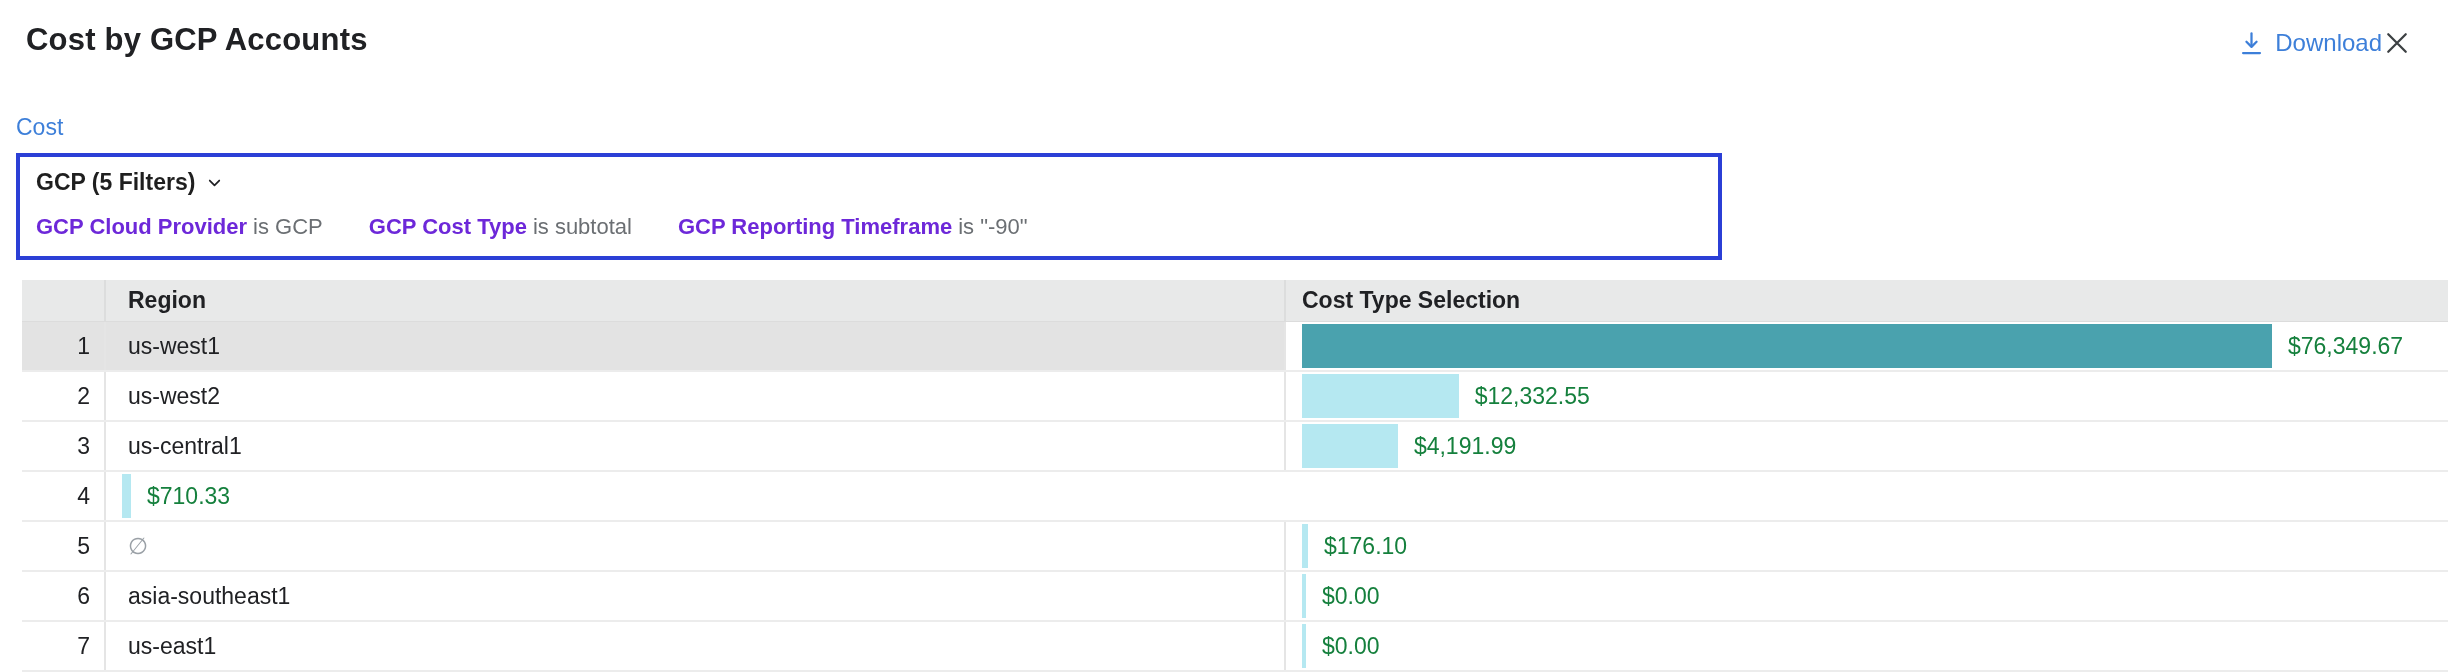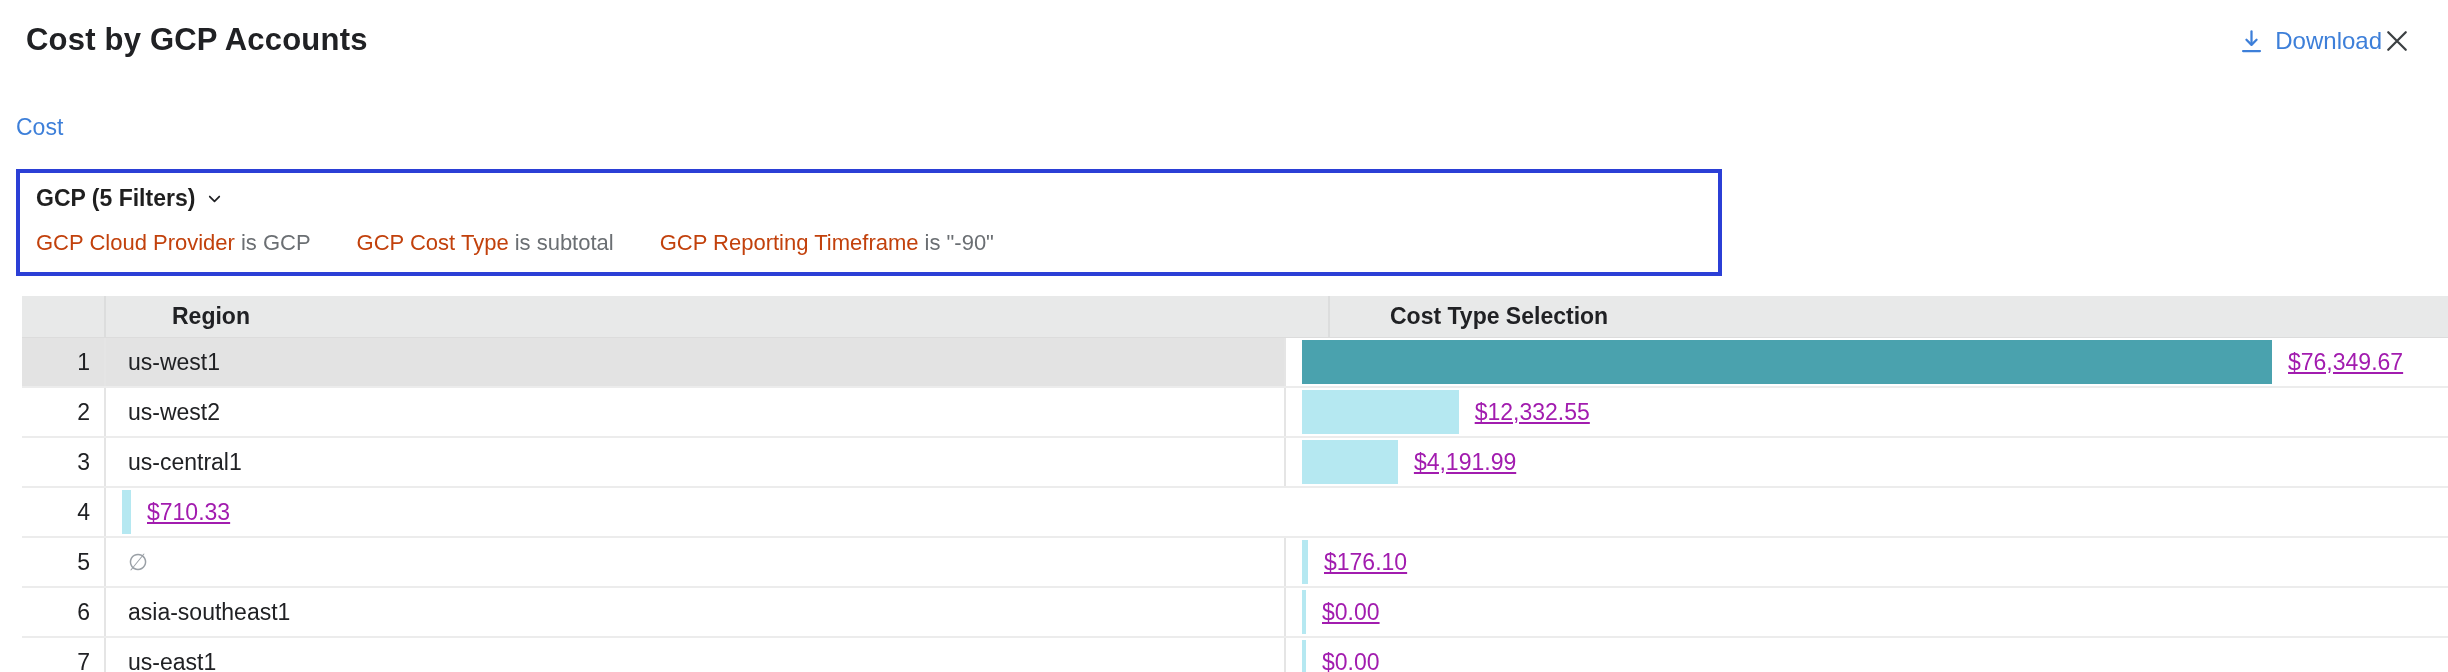--- a/index.html
+++ b/index.html
@@ -2,48 +2,48 @@
 <html><head>
 <meta charset="utf-8">
 <style>
   * { margin:0; padding:0; box-sizing:border-box; }
   html,body { background:#ffffff; }
   body {
     width:2448px; height:672px; overflow:hidden; position:relative;
     font-family:"Liberation Sans","DejaVu Sans",sans-serif; color:#202124;
   }
   
-  .topbar { display:flex; justify-content:space-between; align-items:center; padding:22px 36px 0 26px; }
+  .topbar { display:flex; justify-content:space-between; align-items:flex-end; padding:22px 36px 0 26px; }
   .title { font-size:31px; font-weight:700; letter-spacing:.2px; }
   .top-actions { display:flex; align-items:center; padding-top:2px; }
   .download { display:flex; align-items:center; gap:10px; color:#3d7fd9; font-size:24px; cursor:pointer; }
   .close-btn { cursor:pointer; display:flex; align-items:center; }
   
   .back { display:inline-block; margin:56px 0 0 16px; color:#3d7fd9; font-size:23px; cursor:pointer; }
   
-  .filterbox { margin:28px 0 0 16px; width:1706px; border:4px solid #2b3fd6; padding:12px 18px 16px 16px; background:#fff; }
+  .filterbox { margin:12px 0 0 16px; width:1706px; border:4px solid #2b3fd6; padding:12px 18px 16px 16px; background:#fff; }
   .filter-summary { display:flex; align-items:center; gap:10px; font-size:23px; font-weight:700; color:#1f1f1f; cursor:pointer; width:max-content; }
   .filter-items { display:flex; gap:46px; margin-top:18px; white-space:nowrap; }
   .filter-item { font-size:22px; color:#6b6f73; }
-  .filter-item .ffield { color:#c2410c; font-weight:400; margin-right:6px; }
+  .filter-item .ffield { color:#6d28d9; font-weight:700; margin-right:6px; }
   
   .table { margin:20px 0 0 22px; width:2426px; }
-  .thead { display:flex; background:#e8e9e9; height:42px; align-items:center; font-weight:700; font-size:23px; border-bottom:1px solid #dcdcdc;gap:44px; }
+  .thead { display:flex; background:#e8e9e9; height:42px; align-items:center; font-weight:700; font-size:23px; border-bottom:1px solid #dcdcdc; }
   .h-num { width:84px; height:100%; border-right:2px solid #dcdddd; }
   .h-region { width:1180px; padding-left:22px; border-right:2px solid #dcdddd; height:100%; display:flex; align-items:center; }
   .h-bar { flex:1; padding-left:16px; height:100%; display:flex; align-items:center; }
   .row { display:flex; height:50px; border-bottom:2px solid #ececec; }
   .cell { display:flex; align-items:center; font-size:23px; }
   .cell-num { width:84px; justify-content:flex-end; padding-right:14px; border-right:2px solid #e5e5e5; color:#202124; }
   .cell-region { width:1180px; padding-left:22px; border-right:2px solid #e5e5e5; }
   .cell-bar { flex:1; padding-left:16px; gap:16px; }
   .bar { height:44px; flex:0 0 auto; }
   .row.highlight .cell-num, .row.highlight .cell-region { background:#e3e3e3; }
   .muted { color:#9aa0a6; }
-  .val { color:#a21caf;text-decoration:underline; }
+  .val { color:#15803d; }
 </style>
 </head>
 <body>
 
 
 
 <div class="topbar">
   <div class="title">Cost by GCP Accounts</div>
   <div class="top-actions">
     <div class="download">

